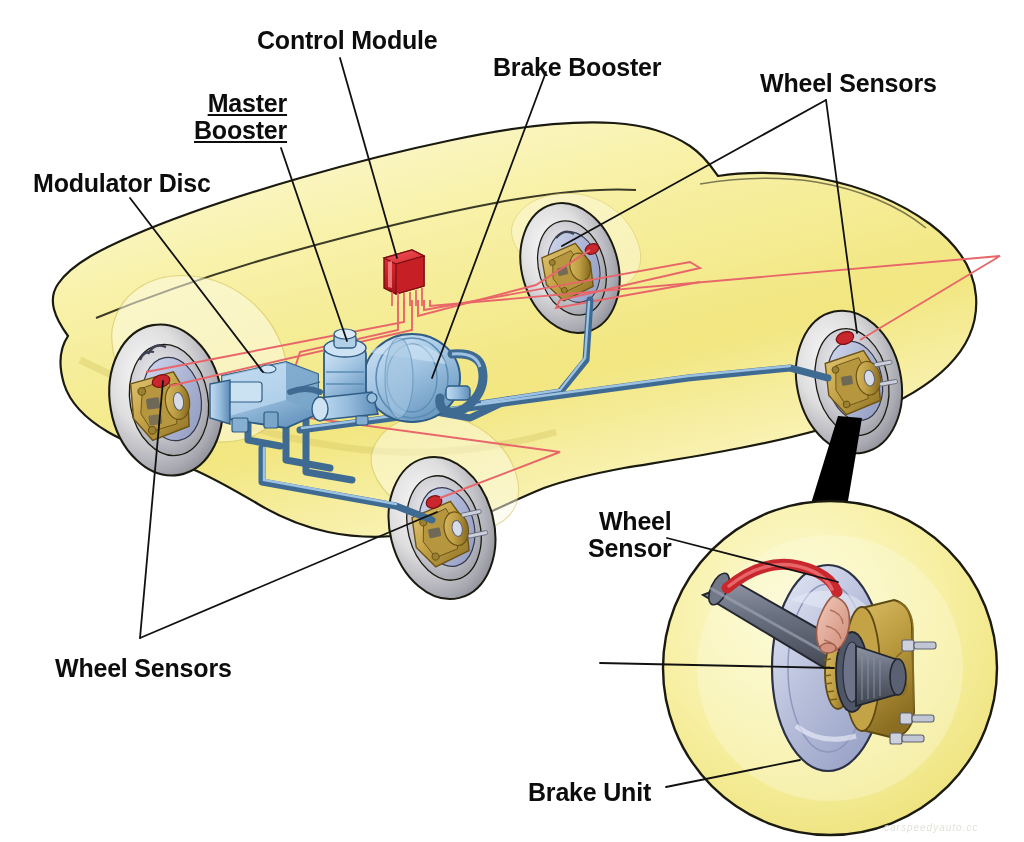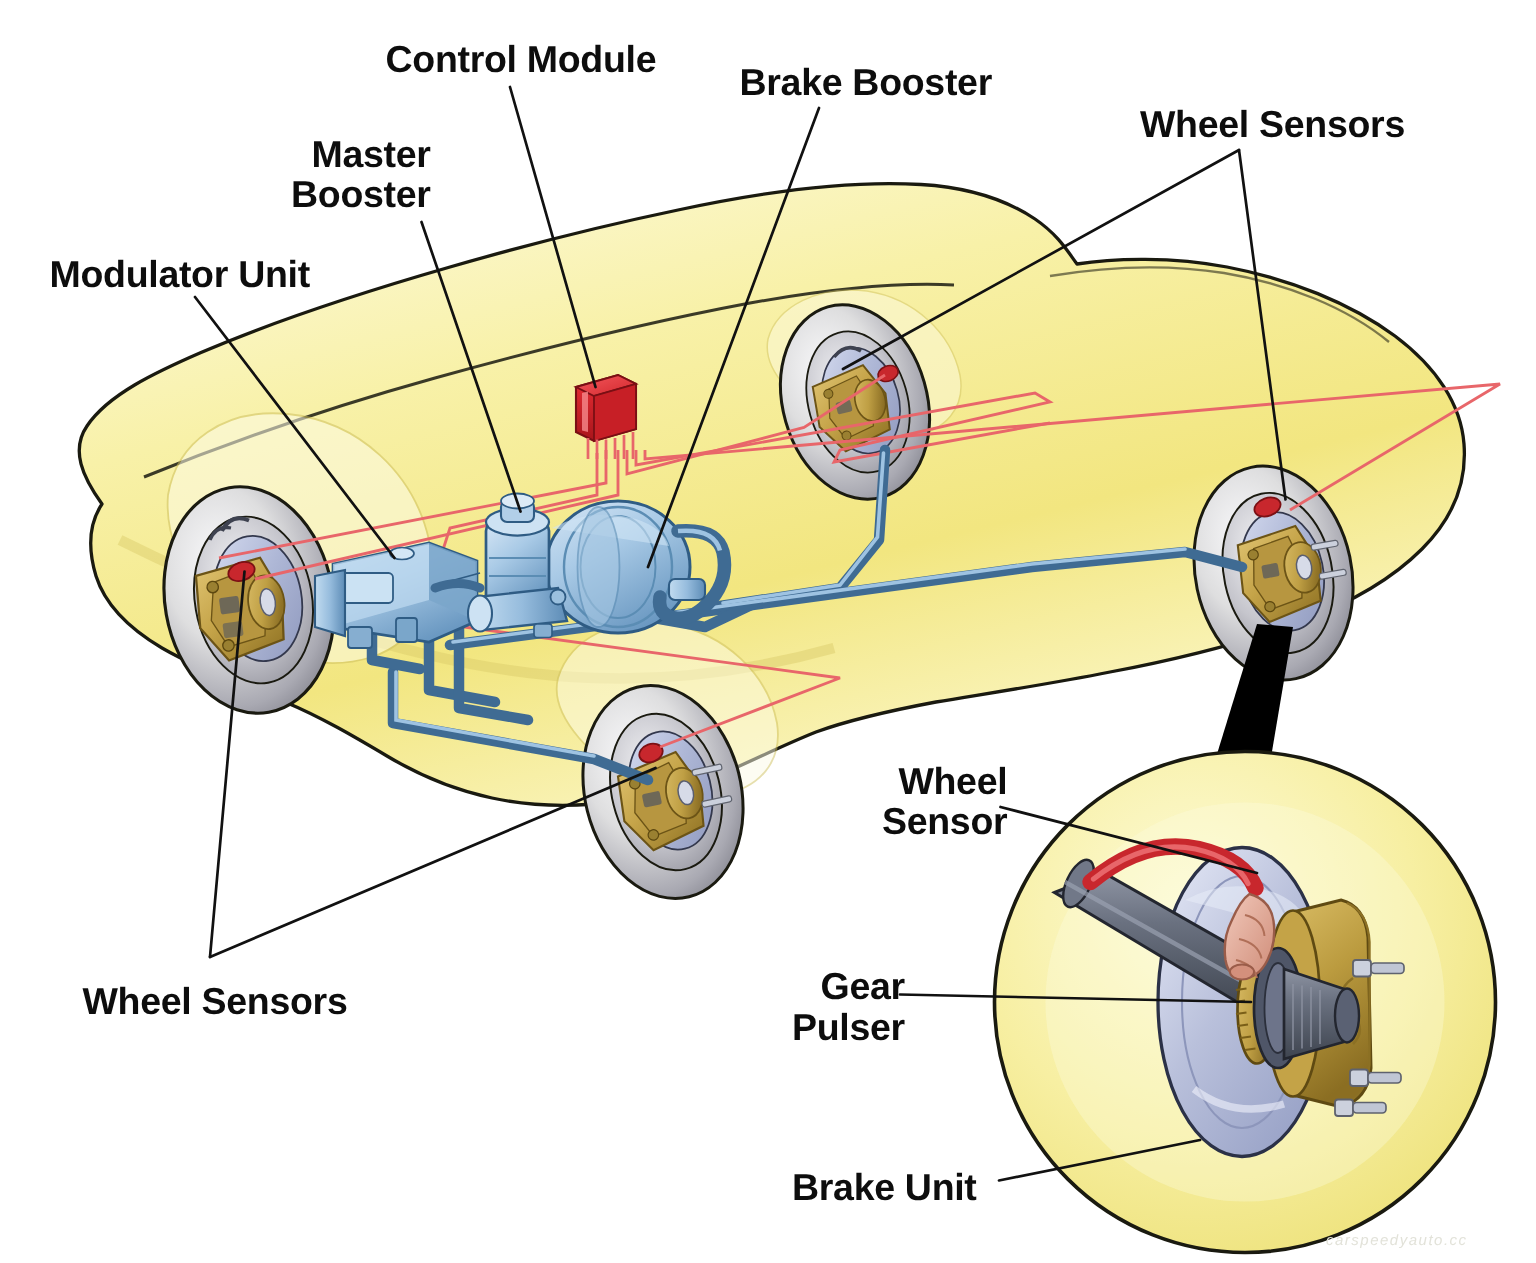--- a/index.html
+++ b/index.html
@@ -405,31 +405,30 @@
     <path d="M 140,638 L 437,512"></path>
 
     <path d="M 667,538 L 838,582"></path>
     <path d="M 600,663 L 834,668"></path>
     <path d="M 666,787 L 800,760"></path>
   </g>
 </svg>
 
 <div class="lbl big" style="left:257px;top:27px;">Control Module</div>
 
-<div class="lbl big" style="left:194px;top:90px;"><span>Master</span><br><span>Booster</span></div>
-
-<div class="lbl big" style="left:493px;top:42px;">Brake Booster</div>
+<div class="lbl big" style="left:194px;top:90px;text-decoration:underline;"><span>Master</span><br><span>Booster</span></div>
+
+<div class="lbl big" style="left:493px;top:54px;">Brake Booster</div>
 
 <div class="lbl big" style="left:760px;top:70px;">Wheel Sensors</div>
 
-<div class="lbl big" style="left:33px;top:170px;">Modulator Unit</div>
+<div class="lbl big" style="left:33px;top:170px;">Modulator Disc</div>
 
 <div class="lbl big" style="left:55px;top:655px;">Wheel Sensors</div>
 
 <div class="lbl big" style="left:588px;top:508px;"><span>Wheel</span><br><span>Sensor</span></div>
 
-<div class="lbl big" style="left:528px;top:645px;"><span>Gear</span><br><span>Pulser</span></div>
 
 <div class="lbl big" style="left:528px;top:779px;">Brake Unit</div>
 
 <div class="wm" style="left:884px;top:822px;">carspeedyauto.cc</div>
 
 </div>
 
 </body></html>

